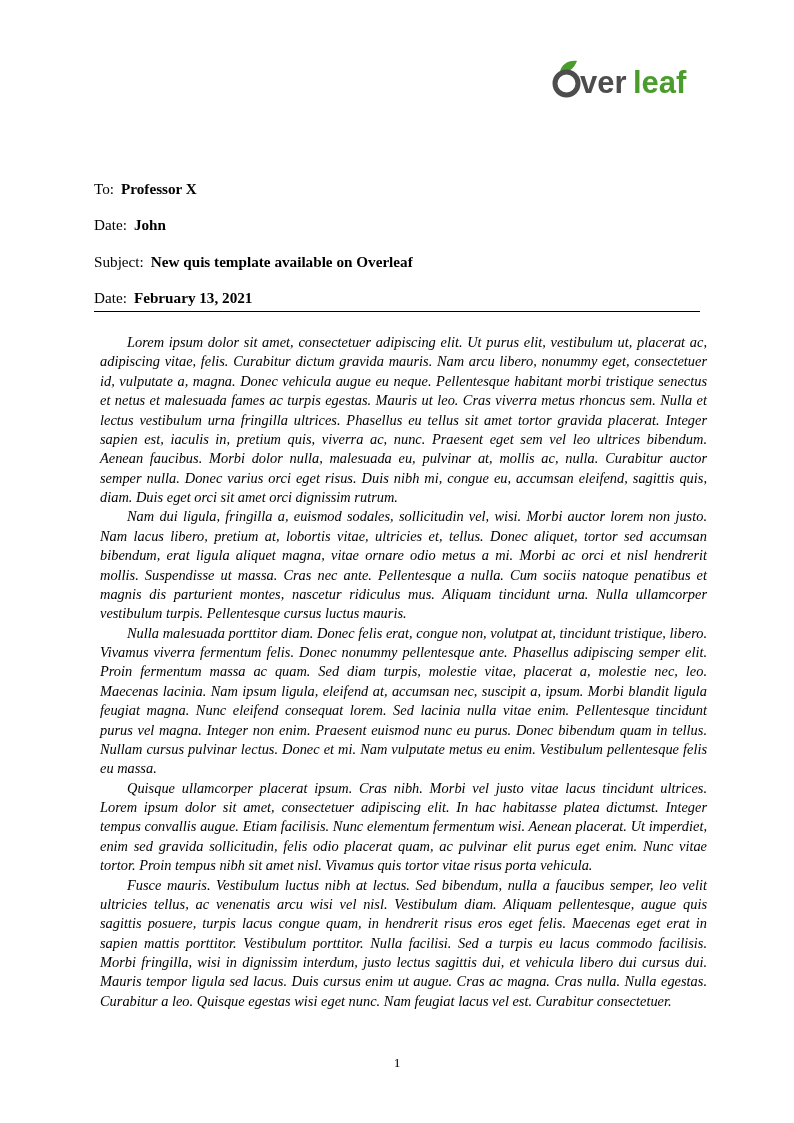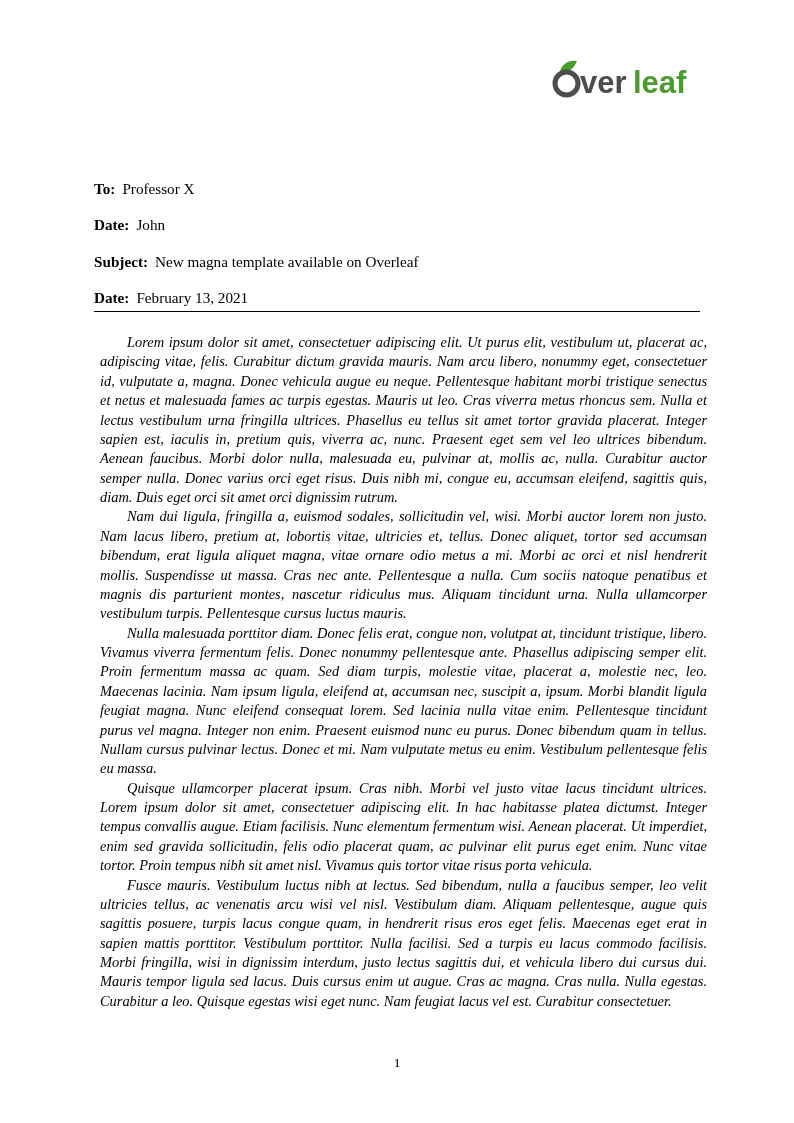--- a/index.html
+++ b/index.html
@@ -40,25 +40,25 @@
     top: 180px;
     width: 606px;
   }
   .memo-row {
     font-size: 15.2px;
     line-height: 1.15;
     margin-bottom: 19px;
     white-space: nowrap;
   }
   .memo-label {
-    font-weight: bold;
+    font-weight: normal;
     margin-right: 7px;
   }
   .memo-value {
-    font-weight: normal;
+    font-weight: bold;
   }
 
   .rule {
     position: absolute;
     left: 94px;
     top: 311px;
     width: 606px;
     height: 1.4px;
     background: #000;
   }
@@ -113,21 +113,21 @@
 
     <div class="memo-row">
       <span class="memo-label">To:</span><span class="memo-value">Professor X</span>
     </div>
 
     <div class="memo-row">
       <span class="memo-label">Date:</span><span class="memo-value">John</span>
     </div>
 
     <div class="memo-row">
-      <span class="memo-label">Subject:</span><span class="memo-value">New magna template available on Overleaf</span>
+      <span class="memo-label">Subject:</span><span class="memo-value">New quis template available on Overleaf</span>
     </div>
 
     <div class="memo-row">
       <span class="memo-label">Date:</span><span class="memo-value">February 13, 2021</span>
     </div>
 
   </div>
 
   <div class="rule"></div>
 

